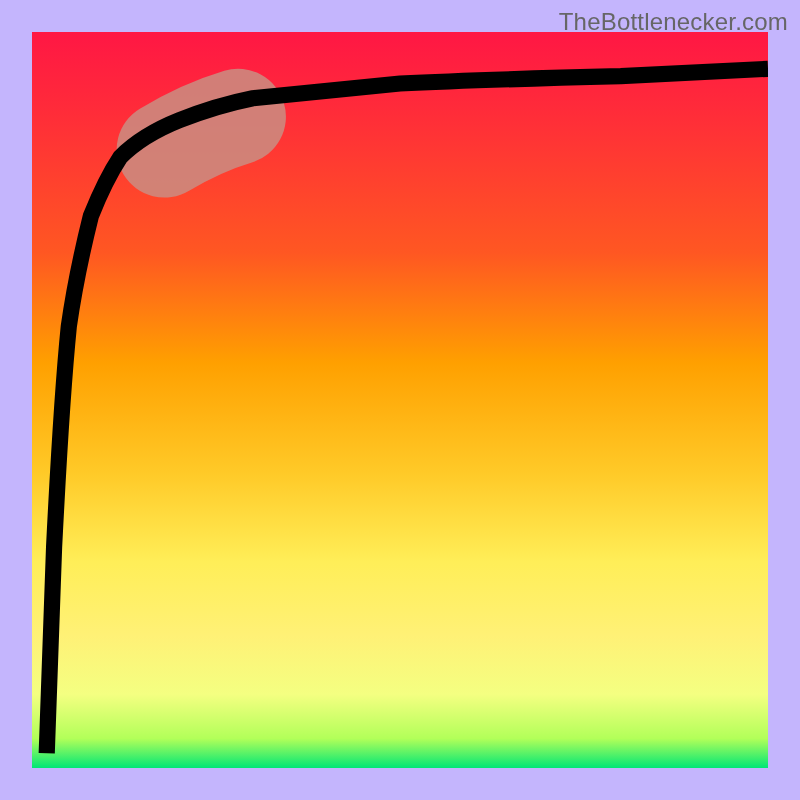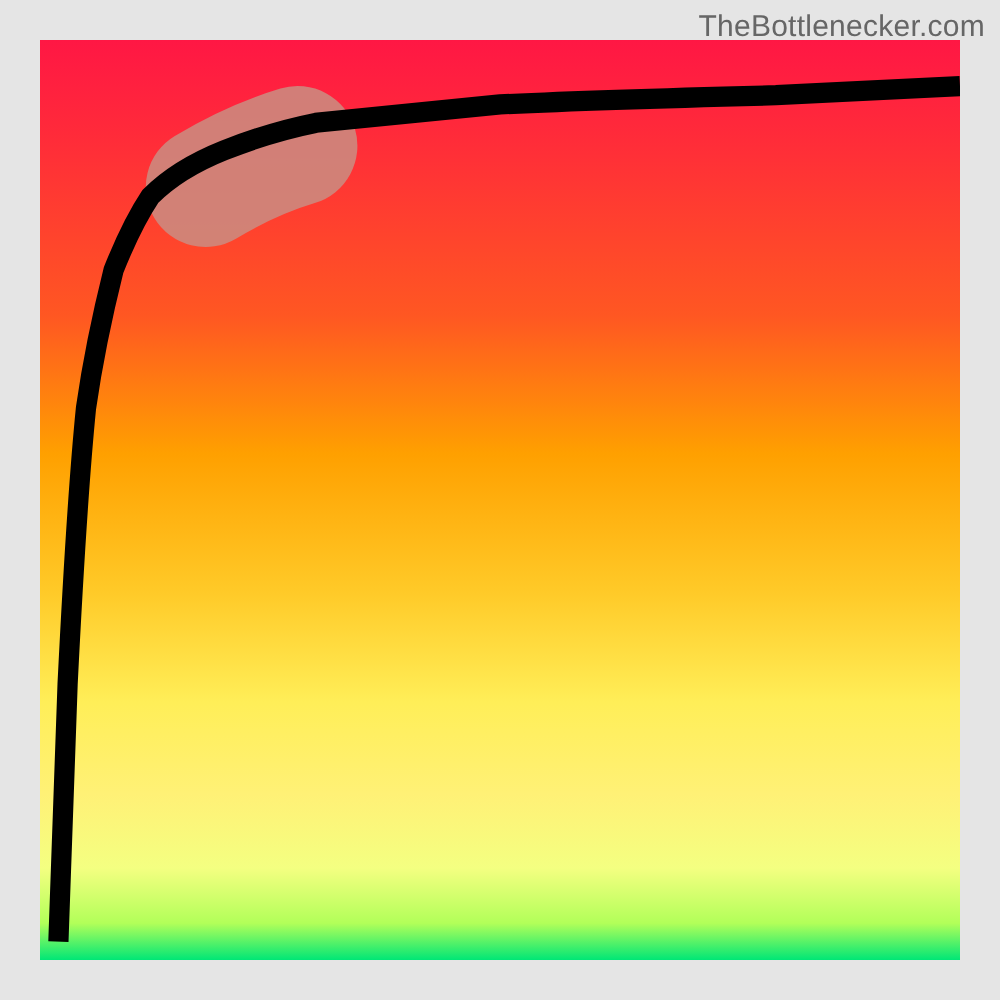--- a/index.html
+++ b/index.html
@@ -6,21 +6,21 @@
     margin: 0;
     padding: 0;
     width: 800px;
     height: 800px;
     overflow: hidden;
     background: #000;
   }
   .chart-frame {
     position: absolute;
     inset: 0;
-    background: #e5e5e5;
+    background: #c4b5fd;
   }
   .plot-area {
     position: absolute;
     left: 32px;
     top: 32px;
     width: 736px;
     height: 736px;
     background: linear-gradient(
       to bottom,
       #ff1744 0%,

